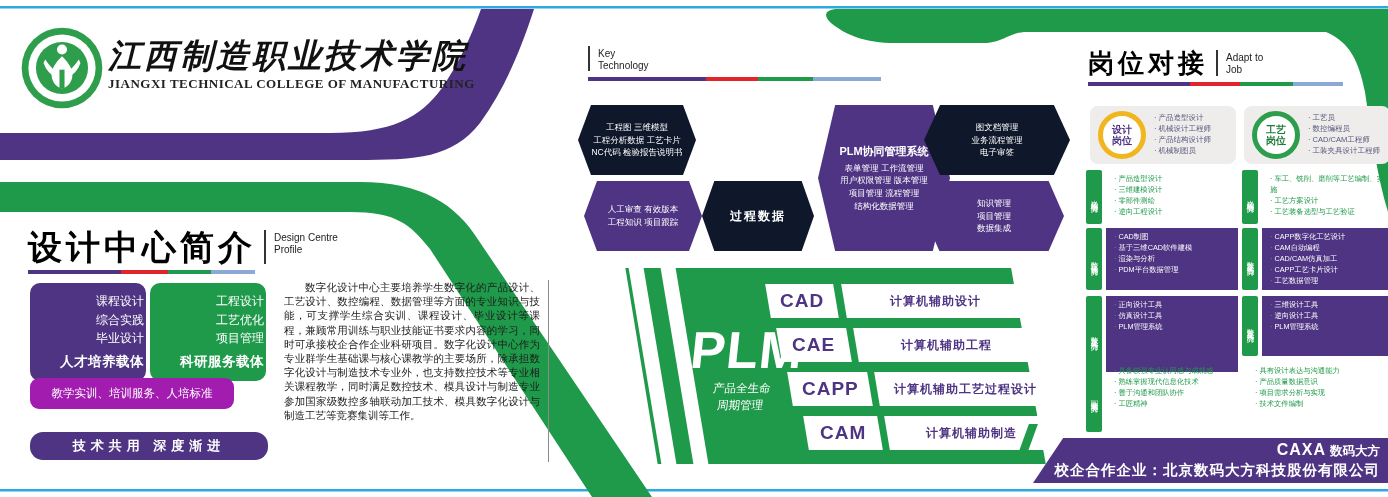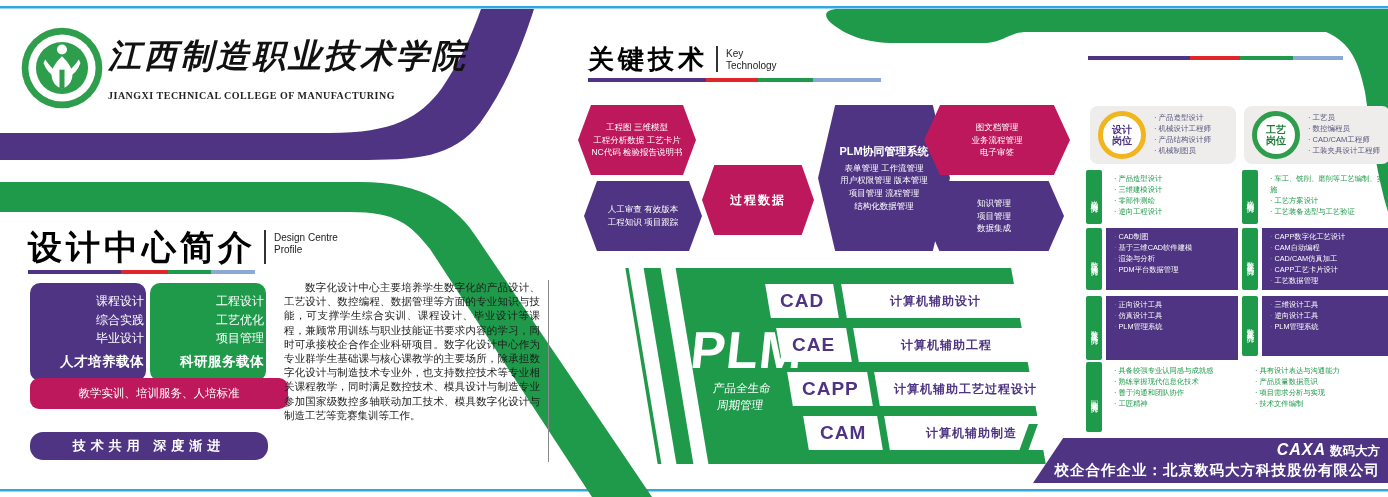--- a/index.html
+++ b/index.html
@@ -5,66 +5,66 @@
   html,body{margin:0;padding:0;background:#fff;}
   .stage{position:relative;width:1388px;height:497px;overflow:hidden;background:#fff;
          font-family:"Liberation Sans","DejaVu Sans",sans-serif;}
   .bg{position:absolute;left:0;top:0;width:1388px;height:497px;}
 
   
   .logo-block{position:absolute;left:20px;top:26px;display:flex;align-items:flex-start;gap:4px;}
   .emblem{width:84px;height:84px;}
   .college-zh{font-family:"DejaVu Serif","Liberation Serif",serif;font-weight:900;font-style:italic;
               font-size:33px;color:#111;letter-spacing:3px;line-height:1.1;margin-top:12px;}
-  .college-en{font-family:"Liberation Serif","DejaVu Serif",serif;font-weight:700;font-size:10px;
-              color:#222;letter-spacing:.5px;margin-top:16px;}
+  .college-en{font-family:"Liberation Serif","DejaVu Serif",serif;font-weight:700;font-size:13px;
+              color:#222;letter-spacing:.5px;margin-top:2px;}
 
   
   .sec-head{position:absolute;}
   .sec-title-row{display:flex;align-items:flex-start;gap:8px;}
   .sec-title{font-weight:900;color:#000;letter-spacing:4px;line-height:1;}
   .sec-div{width:2px;background:#333;align-self:stretch;}
   .sec-en{font-size:10px;color:#222;line-height:1.15;padding-top:2px;}
   .bar{display:flex;height:4px;margin-top:6px;}
   .bar span{display:block;height:4px;}
   .b1{background:#4e3482;} .b2{background:#e0262a;} .b3{background:#1f9a4a;} .b4{background:#8aa9d6;}
 
   
   .dc-head{left:28px;top:230px;}
   .dc-head .sec-title{font-size:34px;}
   .dc-cards{position:absolute;left:30px;top:283px;width:240px;}
   .dc-card{position:absolute;top:0;width:112px;border-radius:10px;color:#fff;text-align:right;
            padding:9px 2px 8px 2px;font-size:12px;line-height:1.55;}
   .dc-card.purple{left:0;background:#4e3482;}
   .dc-card.green{left:120px;background:#1f9a4a;}
   .card-foot{font-weight:900;font-size:13.5px;margin-top:4px;letter-spacing:.5px;}
-  .dc-services{position:absolute;left:30px;top:378px;width:246px;background:#be185d;color:#fff;
-               border-radius:9px;text-align:center;font-size:11.5px;line-height:1.8;padding:5px 6px;}
+  .dc-services{position:absolute;left:30px;top:378px;width:204px;background:#a21caf;color:#fff;
+               border-radius:9px;text-align:center;font-size:11.5px;line-height:1.8;padding:5px 0;}
   .dc-slogan{position:absolute;left:30px;top:432px;width:238px;background:#4e3482;color:#fff;
              border-radius:13px;text-align:center;font-size:13px;font-weight:700;
              letter-spacing:5px;padding:5px 0;}
   .dc-intro{position:absolute;left:284px;top:280px;width:256px;height:182px;
             border-right:1px solid #8a8a8a;padding-right:8px;
             font-size:10.5px;line-height:14.2px;color:#1c1c1c;text-align:justify;}
   .dc-intro p{margin:0;text-indent:2em;}
 
   
   .kt-head{left:588px;top:46px;}
   .kt-head .sec-title{font-size:26px;}
   .hexgrid{position:absolute;left:578px;top:103px;width:500px;height:152px;}
   .hex{position:absolute;color:#fff;display:flex;flex-direction:column;justify-content:center;
        align-items:center;text-align:center;
        clip-path:polygon(11% 0,89% 0,100% 50%,89% 100%,11% 100%,0 50%);}
-  .hex.green{background:#be185d;} .hex.purple{background:#4e3482;}
+  .hex.green{background:#0f172a;} .hex.purple{background:#4e3482;}
   .hex .l{font-size:8.5px;line-height:1.5;white-space:nowrap;}
   .hex .big{font-size:12px;font-weight:700;letter-spacing:2px;}
   .hex1{left:0;top:2px;width:118px;height:70px;}
   .hex2{left:124px;top:2px;width:112px;height:70px;}
   .hex3{left:6px;top:78px;width:118px;height:70px;}
-  .hex4{left:124px;top:62px;width:112px;height:70px;}
+  .hex4{left:124px;top:78px;width:112px;height:70px;}
   .hex5{left:240px;top:2px;width:132px;height:146px;
         clip-path:polygon(13% 0,87% 0,100% 50%,87% 100%,13% 100%,0 50%);}
   .hex5 .t{font-size:11px;font-weight:900;margin-bottom:3px;white-space:nowrap;}
   .hex6{left:346px;top:2px;width:146px;height:70px;}
   .hex7{left:346px;top:78px;width:140px;height:70px;}
 
   
   .plm{position:absolute;left:593px;top:268px;width:462px;height:196px;}
   .plm-shape{position:absolute;left:0;top:0;width:100%;height:100%;background:#1f9a4a;
              clip-path:polygon(7% 0,90.5% 0,98% 100%,14% 100%);}
@@ -102,32 +102,32 @@
   .jrow .body{flex:1;margin-left:4px;padding:4px 2px 3px 8px;}
   .jrow.dark .body{background:#4e3482;color:#fff;}
   .jrow.light .body{color:#1f9a4a;}
   .jrow ul{list-style:none;margin:0;padding:0;font-size:7.3px;line-height:1.5;}
   .jrow li::before{content:"· ";color:#35b86a;}
   .jrow.light li::before{color:#1f9a4a;}
   .r1{left:1086px;top:170px;width:152px;height:54px;}
   .r2{left:1242px;top:170px;width:148px;height:54px;}
   .r3{left:1086px;top:228px;width:152px;height:62px;}
   .r4{left:1242px;top:228px;width:148px;height:62px;}
-  .r5{left:1086px;top:296px;width:152px;height:64px;}
+  .r5{left:1086px;top:296px;width:152px;height:76px;}
   .r6{left:1242px;top:296px;width:148px;height:60px;}
   .r7{left:1086px;top:362px;width:302px;height:70px;}
   .r7 .body{display:flex;gap:10px;}
   .r7 ul{flex:1;}
 
   
   .banner{position:absolute;left:1033px;top:438px;width:355px;height:45px;background:#4e3482;
           clip-path:polygon(8.5% 0,100% 0,100% 100%,0 100%);color:#fff;text-align:right;
           padding:3px 8px 0 0;box-sizing:border-box;}
   .caxa-line{line-height:1.1;}
-  .caxa-logo{font-weight:900;font-style:italic;font-size:16px;letter-spacing:1px;}
+  .caxa-logo{font-weight:900;font-size:16px;letter-spacing:1px;}
   .caxa-suffix{font-weight:900;font-size:12.5px;margin-left:4px;}
   .partner-line{font-size:14.5px;font-weight:700;letter-spacing:1px;margin-top:2px;}
   .banner-tail{position:absolute;left:1022px;top:424px;width:9px;height:38px;background:#1f9a4a;
                transform:skewX(-20deg);}
 </style>
 </head>
 <body>
 
 <div class="stage">
 
@@ -192,21 +192,20 @@
     <div>教学实训、培训服务、人培标准</div>
   </div>
   <div class="dc-slogan">技术共用 深度渐进</div>
 
   <div class="dc-intro">
     <p>数字化设计中心主要培养学生数字化的产品设计、工艺设计、数控编程、数据管理等方面的专业知识与技能，可支撑学生综合实训、课程设计、毕业设计等课程，兼顾常用训练与职业技能证书要求内容的学习，同时可承接校企合作企业科研项目。数字化设计中心作为专业群学生基础课与核心课教学的主要场所，除承担数字化设计与制造技术专业外，也支持数控技术等专业相关课程教学，同时满足数控技术、模具设计与制造专业参加国家级数控多轴联动加工技术、模具数字化设计与制造工艺等竞赛集训等工作。</p>
   </div>
 
   <div class="sec-head kt-head">
     <div class="sec-title-row">
-      <div class="sec-title">关键技术</div>
       <div class="sec-div"></div>
       <div class="sec-en">
         <div>Key</div>
         <div>Technology</div>
       </div>
     </div>
     <div class="bar">
       <span class="b1" style="width:118px"></span>
         <span class="b2" style="width:52px"></span>
         <span class="b3" style="width:55px"></span>
@@ -285,20 +284,28 @@
       <div class="pbox" style="left:213px;width:74px">
           <span class="pabbr">CAM</span>
         </div>
       <div class="pbox" style="left:294px;width:168px">
           <span class="pdesc">计算机辅助制造</span>
         </div>
     </div>
   </div>
 
   <div class="sec-head job-head">
+    <div class="sec-title-row">
+      <div class="sec-title">岗位对接</div>
+      <div class="sec-div"></div>
+      <div class="sec-en">
+        <div>Adapt to</div>
+        <div>Job</div>
+      </div>
+    </div>
     <div class="bar">
       <span class="b1" style="width:102px"></span>
         <span class="b2" style="width:50px"></span>
         <span class="b3" style="width:53px"></span>
         <span class="b4" style="width:50px"></span>
     </div>
   </div>
 
   <div class="job-card c1">
     <div class="badge yellow">

